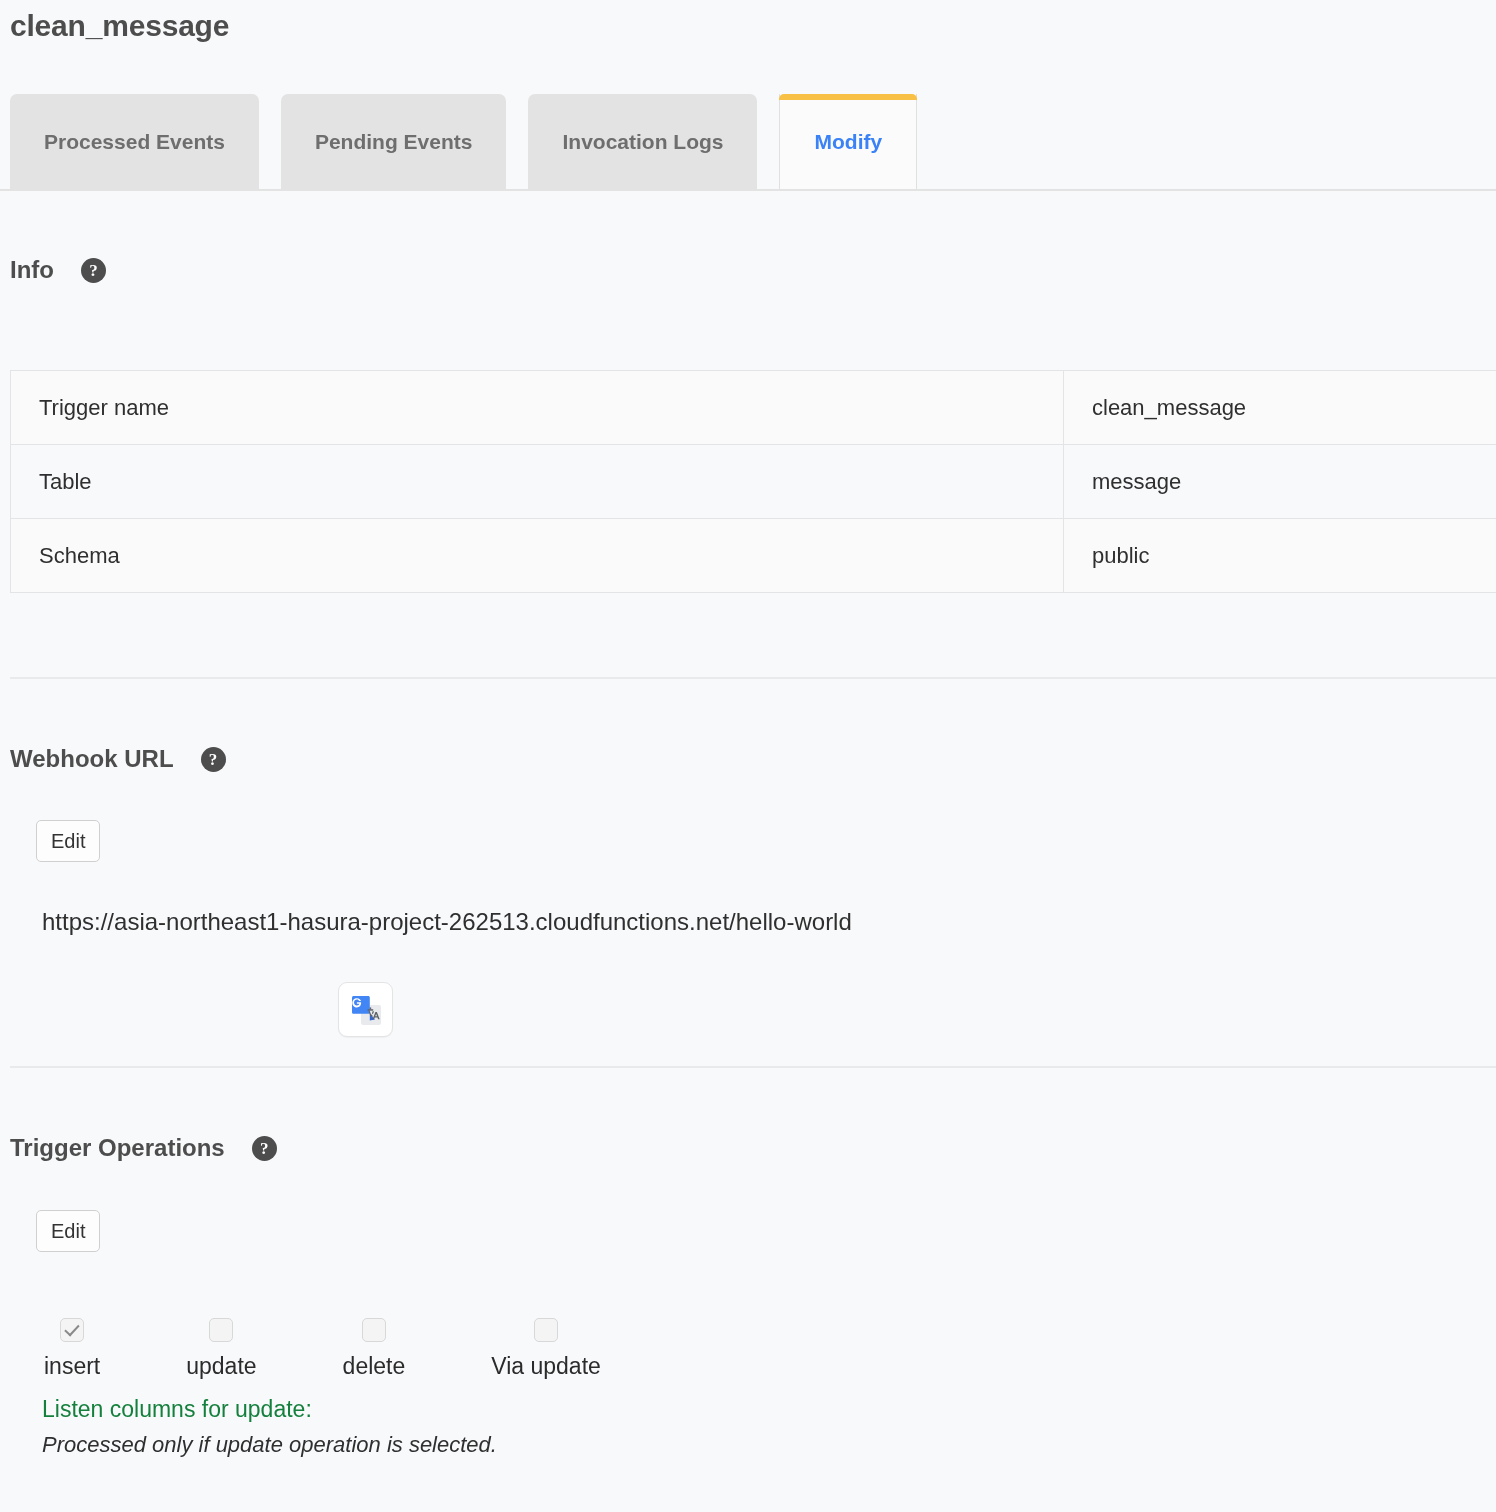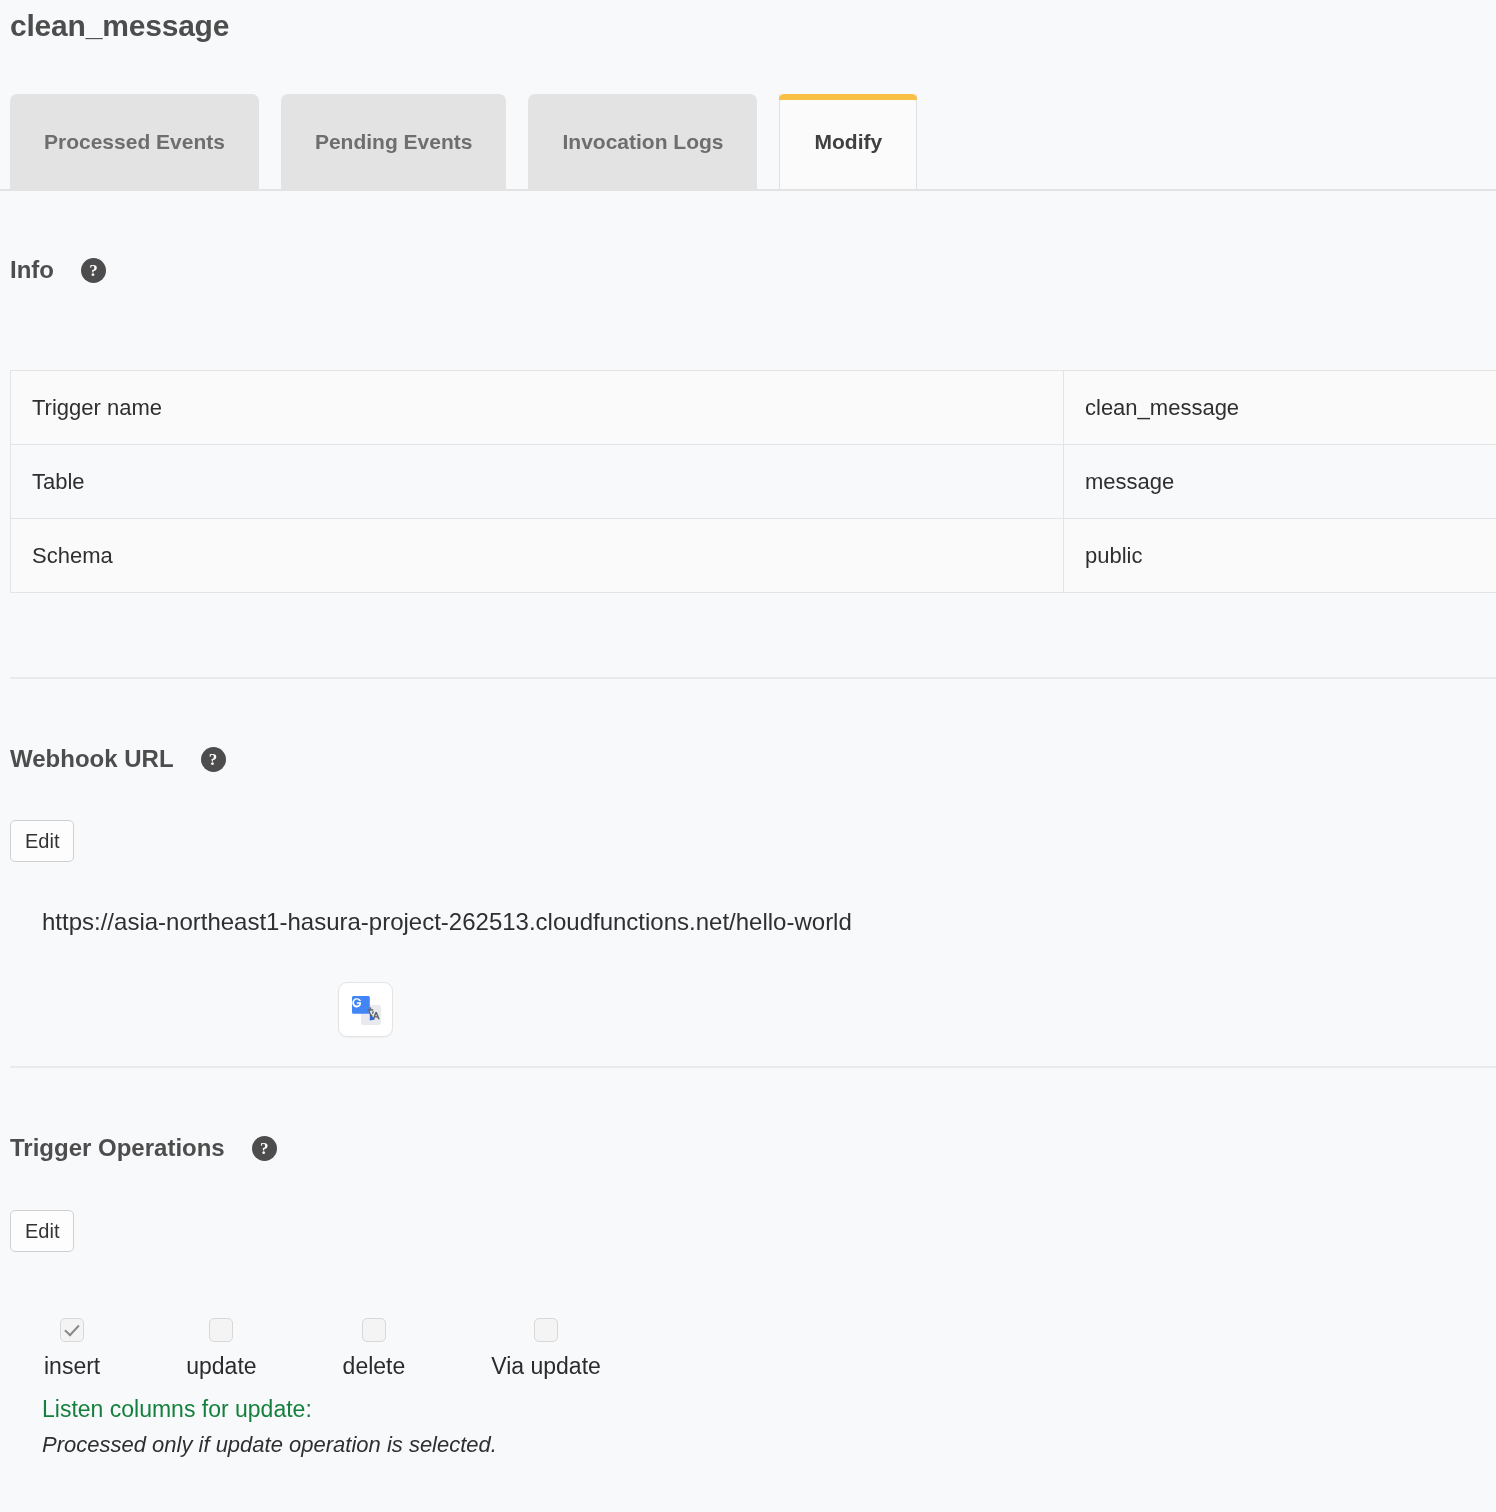--- a/index.html
+++ b/index.html
@@ -32,21 +32,21 @@
     padding: 10px 34px;
     font-size: 21px; font-weight: bold;
     background: #e3e3e3; color: #6e6e6e;
     border-radius: 7px 7px 0 0;
     margin-right: 22px;
     cursor: pointer;
     user-select: none;
   }
   .tab.active {
     background: #fbfbfc;
-    color: #404040;
+    color: #3b82f6;
     border: 1px solid #e0e0e0;
     border-bottom: none;
     border-top: none;
     position: relative;
     margin-right: 12px;
     border-radius: 0;
   }
   .tab.active::before {
     content: "";
     position: absolute; left: -1px; right: -1px; top: 0; height: 6px;
@@ -75,21 +75,21 @@
   .info-table {
     position: absolute; left: 10px; top: 370px;
     width: 1520px;
     border-collapse: collapse;
     font-size: 22px; color: #2f2f2f;
     border: 1px solid #e2e4e6;
     background: #fafafa;
   }
   .info-table td {
     border: 1px solid #e2e4e6;
-    padding: 0 0 0 21px;
+    padding: 0 0 0 28px;
     height: 74px;
     vertical-align: middle;
     font-weight: normal;
   }
   .info-table td.k { width: 1053px; }
   .info-table tr:nth-child(2) td { background: #f8f9fb; }
   .info-table tr:nth-child(1) td,
   .info-table tr:nth-child(3) td { background: #fafafa; }
 
   
@@ -100,20 +100,21 @@
 
   
   .edit-btn {
     position: absolute;
     display: inline-flex; align-items: center; justify-content: center;
     height: 42px; padding: 0 14px;
     background: #fdfdfd; color: #333333;
     border: 1px solid #d0d0d0; border-radius: 5px;
     font-size: 20px; font-family: "Liberation Sans", sans-serif;
     cursor: pointer;
+    margin-left: 26px;
   }
 
   
   .url-value {
     position: absolute; left: 42px; top: 908px;
     font-size: 24px; color: #2f2f2f;
   }
 
   
   .gt-icon {

